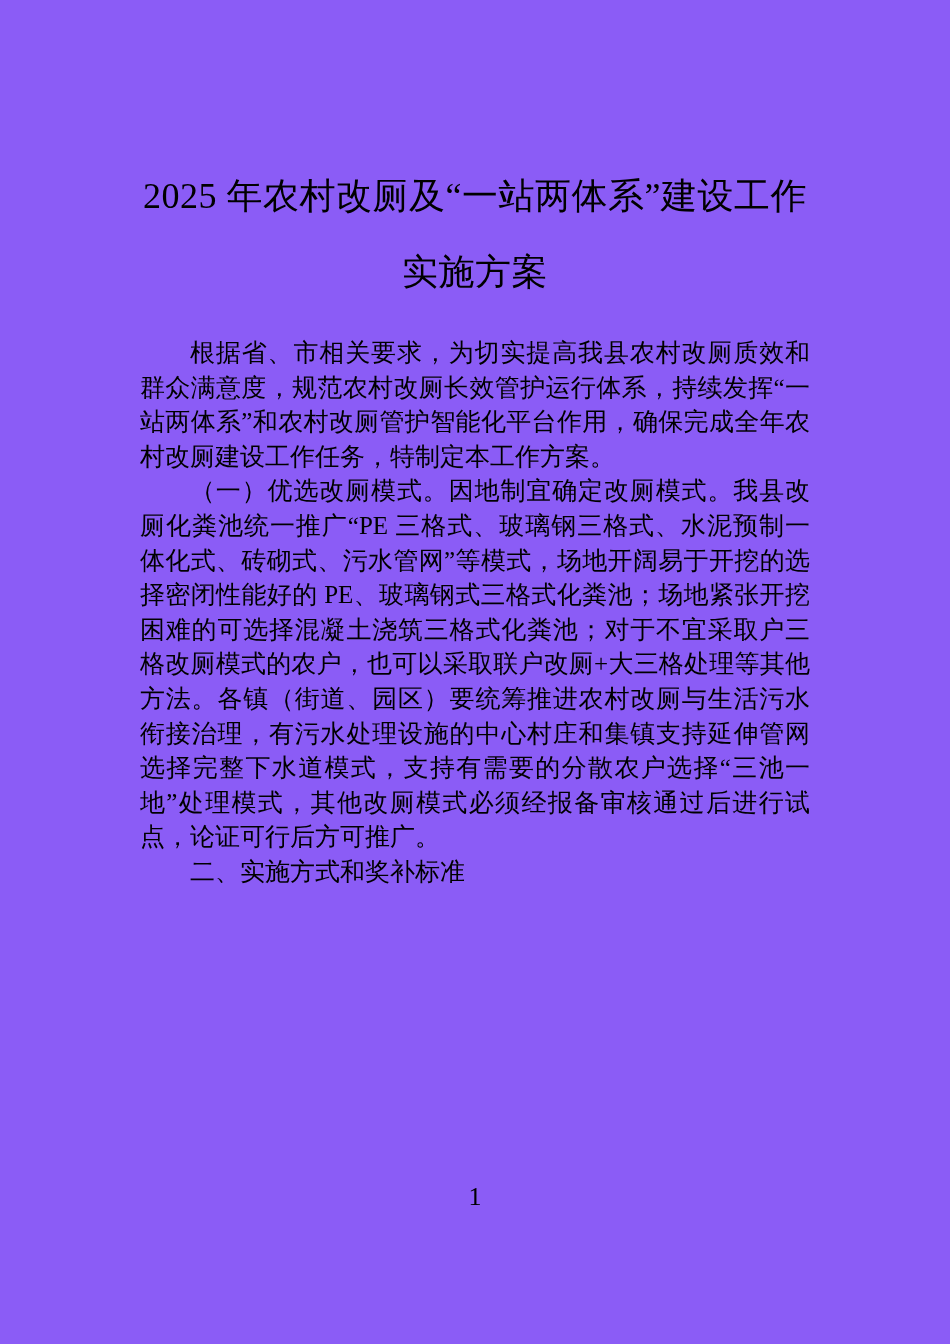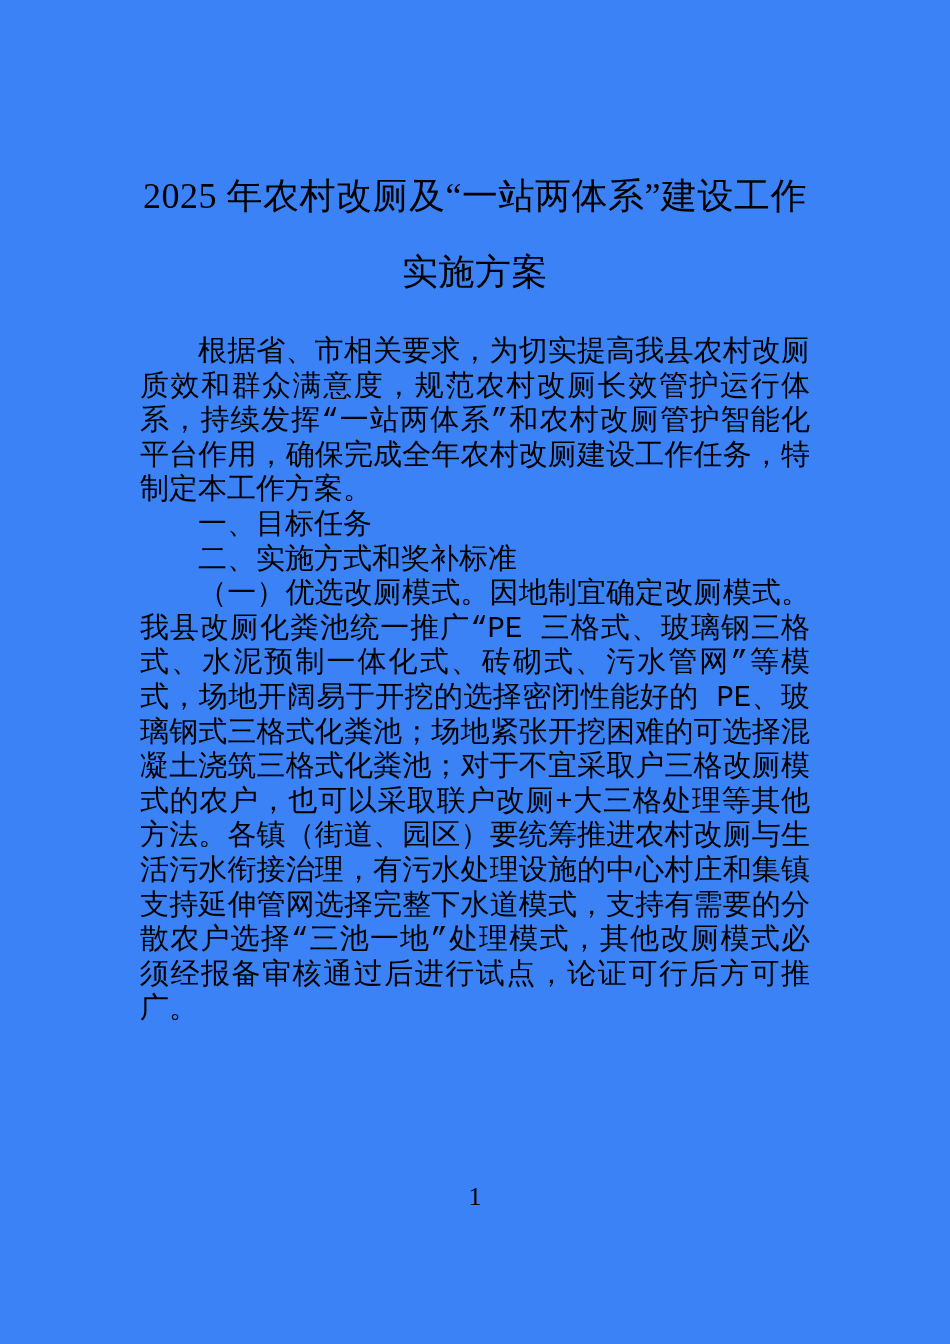--- a/index.html
+++ b/index.html
@@ -4,21 +4,21 @@
 <style>
   html, body {
     margin: 0;
     padding: 0;
     background: #ffffff;
   }
   .page {
     position: relative;
     width: 950px;
     height: 1344px;
-    background: #3b82f6;
+    background: #8b5cf6;
     color: #000000;
     overflow: hidden;
     
     font-family: "Liberation Serif", sans-serif;
   }
   .content {
     position: absolute;
     left: 140px;
     top: 158px;
     width: 670px;
@@ -29,26 +29,25 @@
     font-weight: normal;
     line-height: 76px;
     text-align: center;
     letter-spacing: 0.5px;
   }
   .body-text {
     width: 670px;
   }
   .para {
     margin: 0;
-    font-size: 29px;
+    font-size: 25px;
     line-height: 34.6px;
     text-align: justify;
     text-indent: 2em;
     word-break: break-all;
-    font-family: Liberation Mono, monospace;
   }
   .para.heading {
     font-weight: normal;
   }
   .page-number {
     position: absolute;
     top: 1182px;
     left: 0;
     width: 100%;
     text-align: center;
@@ -57,19 +56,18 @@
   }
 </style>
 </head>
 <body>
 
 <div class="page">
   <div class="content">
     <h1 class="title">2025 年农村改厕及“一站两体系”建设工作实施方案</h1>
     <div class="body-text">
         <p class="para body">根据省、市相关要求，为切实提高我县农村改厕质效和群众满意度，规范农村改厕长效管护运行体系，持续发挥“一站两体系”和农村改厕管护智能化平台作用，确保完成全年农村改厕建设工作任务，特制定本工作方案。</p>
-        <p class="para heading">一、目标任务</p>
+        <p class="para body">（一）优选改厕模式。因地制宜确定改厕模式。我县改厕化粪池统一推广“PE 三格式、玻璃钢三格式、水泥预制一体化式、砖砌式、污水管网”等模式，场地开阔易于开挖的选择密闭性能好的 PE、玻璃钢式三格式化粪池；场地紧张开挖困难的可选择混凝土浇筑三格式化粪池；对于不宜采取户三格改厕模式的农户，也可以采取联户改厕+大三格处理等其他方法。各镇（街道、园区）要统筹推进农村改厕与生活污水衔接治理，有污水处理设施的中心村庄和集镇支持延伸管网选择完整下水道模式，支持有需要的分散农户选择“三池一地”处理模式，其他改厕模式必须经报备审核通过后进行试点，论证可行后方可推广。</p>
         <p class="para heading">二、实施方式和奖补标准</p>
-        <p class="para body">（一）优选改厕模式。因地制宜确定改厕模式。我县改厕化粪池统一推广“PE 三格式、玻璃钢三格式、水泥预制一体化式、砖砌式、污水管网”等模式，场地开阔易于开挖的选择密闭性能好的 PE、玻璃钢式三格式化粪池；场地紧张开挖困难的可选择混凝土浇筑三格式化粪池；对于不宜采取户三格改厕模式的农户，也可以采取联户改厕+大三格处理等其他方法。各镇（街道、园区）要统筹推进农村改厕与生活污水衔接治理，有污水处理设施的中心村庄和集镇支持延伸管网选择完整下水道模式，支持有需要的分散农户选择“三池一地”处理模式，其他改厕模式必须经报备审核通过后进行试点，论证可行后方可推广。</p>
       </div>
   </div>
   <div class="page-number">1</div>
 </div>
 
 </body></html>

